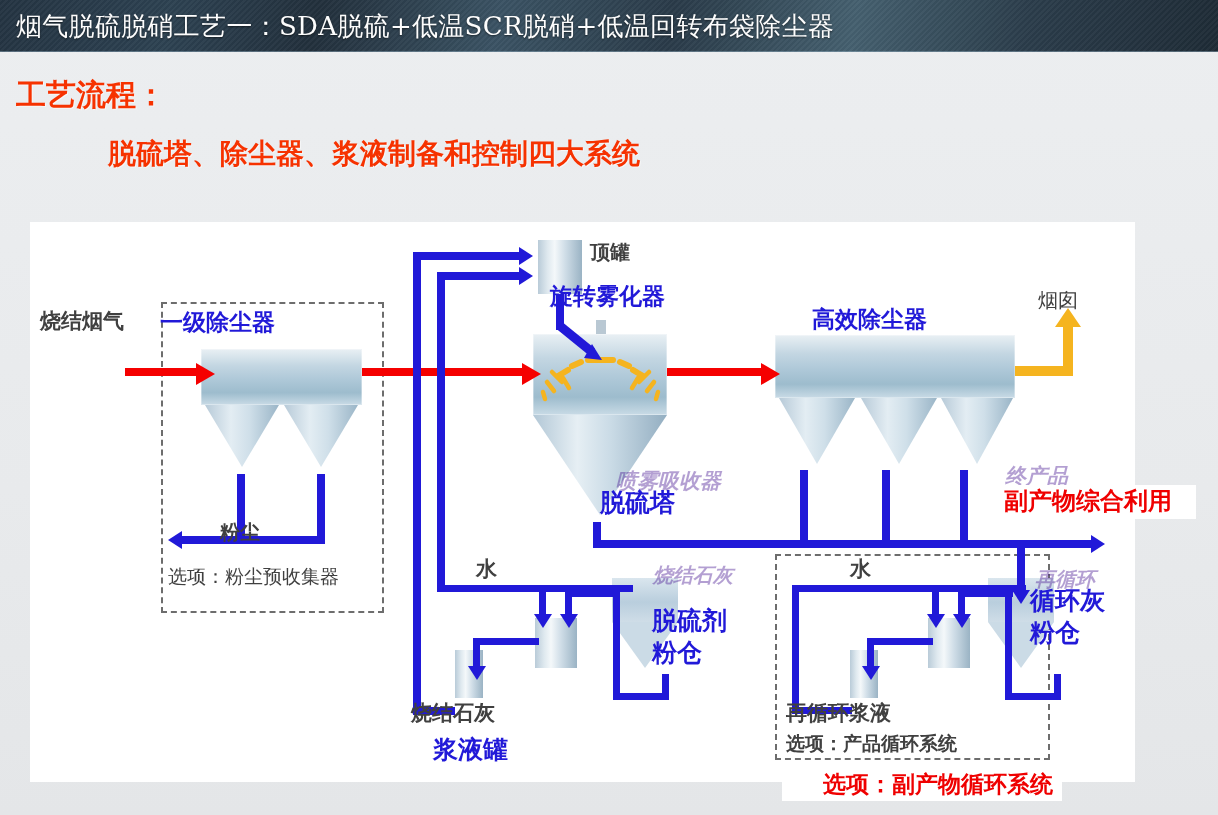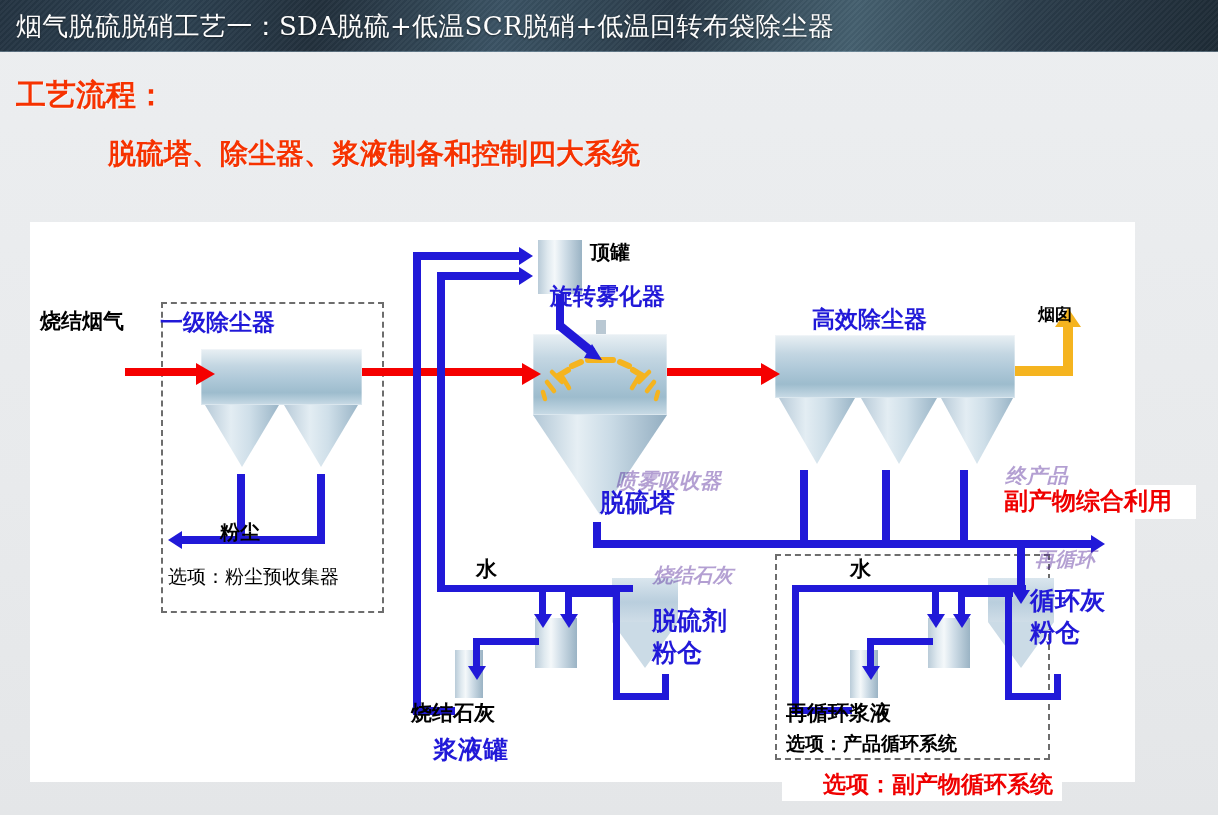--- a/index.html
+++ b/index.html
@@ -38,21 +38,21 @@
     text-shadow:1px 1px 0 rgba(255,255,255,.55);
   }
   
   #canvas{
     position:absolute;left:30px;top:222px;width:1105px;height:560px;
     background:#ffffff;
   }
   .abs{position:absolute;}
   .lbl{position:absolute;white-space:nowrap;line-height:1.05;}
   .blue{color:#2119d8;font-weight:bold;}
-  .gray{color:#000000;}
+  .gray{color:#404040;}
   .red{color:#ef0000;font-weight:bold;}
   
   .ln{position:absolute;background:#2119d8;}
   .rln{position:absolute;background:#f50000;}
   .yln{position:absolute;background:#f5b41f;}
   
   .ahR{position:absolute;width:0;height:0;border-top:9px solid transparent;border-bottom:9px solid transparent;border-left:14px solid #2119d8;}
   .ahL{position:absolute;width:0;height:0;border-top:9px solid transparent;border-bottom:9px solid transparent;border-right:14px solid #2119d8;}
   .ahD{position:absolute;width:0;height:0;border-left:9px solid transparent;border-right:9px solid transparent;border-top:14px solid #2119d8;}
   .rahR{position:absolute;width:0;height:0;border-top:11px solid transparent;border-bottom:11px solid transparent;border-left:19px solid #f50000;}
@@ -244,33 +244,33 @@
   <div class="ahD" style="left:832px;top:444px;"></div>
 
   <div class="ln" style="left:933px;top:368px;width:50px;height:7px;"></div>
   <div class="ln" style="left:975px;top:368px;width:7px;height:110px;"></div>
   <div class="ln" style="left:975px;top:471px;width:56px;height:7px;"></div>
   <div class="ln" style="left:1024px;top:452px;width:7px;height:26px;"></div>
 
   <div class="ghost" style="left:586px;top:245px;font-size:21px;font-weight:bold;">喷雾吸收器</div>
   <div class="ghost" style="left:975px;top:240px;font-size:21px;font-weight:bold;">终产品</div>
   <div class="ghost" style="left:623px;top:340px;font-size:20px;font-weight:bold;">烧结石灰</div>
-  <div class="ghost" style="left:1005px;top:324px;font-size:20px;font-weight:bold;">再循环</div>
+  <div class="ghost" style="left:1005px;top:344px;font-size:20px;font-weight:bold;">再循环</div>
 
   <div class="lbl gray" style="left:10px;top:88px;font-size:21px;font-weight:bold;">烧结烟气</div>
   <div class="lbl blue" style="left:130px;top:88px;font-size:23px;">一级除尘器</div>
   <div class="lbl gray" style="left:190px;top:300px;font-size:20px;font-weight:bold;">粉尘</div>
   <div class="lbl gray" style="left:138px;top:345px;font-size:19px;font-weight:normal;">选项：粉尘预收集器</div>
 
   <div class="lbl gray" style="left:560px;top:20px;font-size:20px;font-weight:bold;">顶罐</div>
   <div class="lbl blue" style="left:520px;top:62px;font-size:23px;">旋转雾化器</div>
   <div class="lbl blue" style="left:570px;top:268px;font-size:25px;">脱硫塔</div>
 
   <div class="lbl blue" style="left:782px;top:85px;font-size:23px;">高效除尘器</div>
-  <div class="lbl gray" style="left:1008px;top:84px;font-size:17px;font-weight:bold;">烟囱</div>
+  <div class="lbl gray" style="left:1008px;top:68px;font-size:20px;font-weight:normal;">烟囱</div>
 
   <div class="lbl gray" style="left:446px;top:336px;font-size:21px;font-weight:bold;">水</div>
   <div class="lbl gray" style="left:381px;top:480px;font-size:21px;font-weight:bold;">烧结石灰</div>
   <div class="lbl blue" style="left:403px;top:515px;font-size:25px;">浆液罐</div>
   <div class="lbl blue" style="left:622px;top:386px;font-size:25px;">脱硫剂</div>
   <div class="lbl blue" style="left:622px;top:418px;font-size:25px;">粉仓</div>
 
   <div class="lbl gray" style="left:820px;top:336px;font-size:21px;font-weight:bold;">水</div>
   <div class="lbl blue" style="left:1000px;top:366px;font-size:25px;">循环灰</div>
   <div class="lbl blue" style="left:1000px;top:398px;font-size:25px;">粉仓</div>

